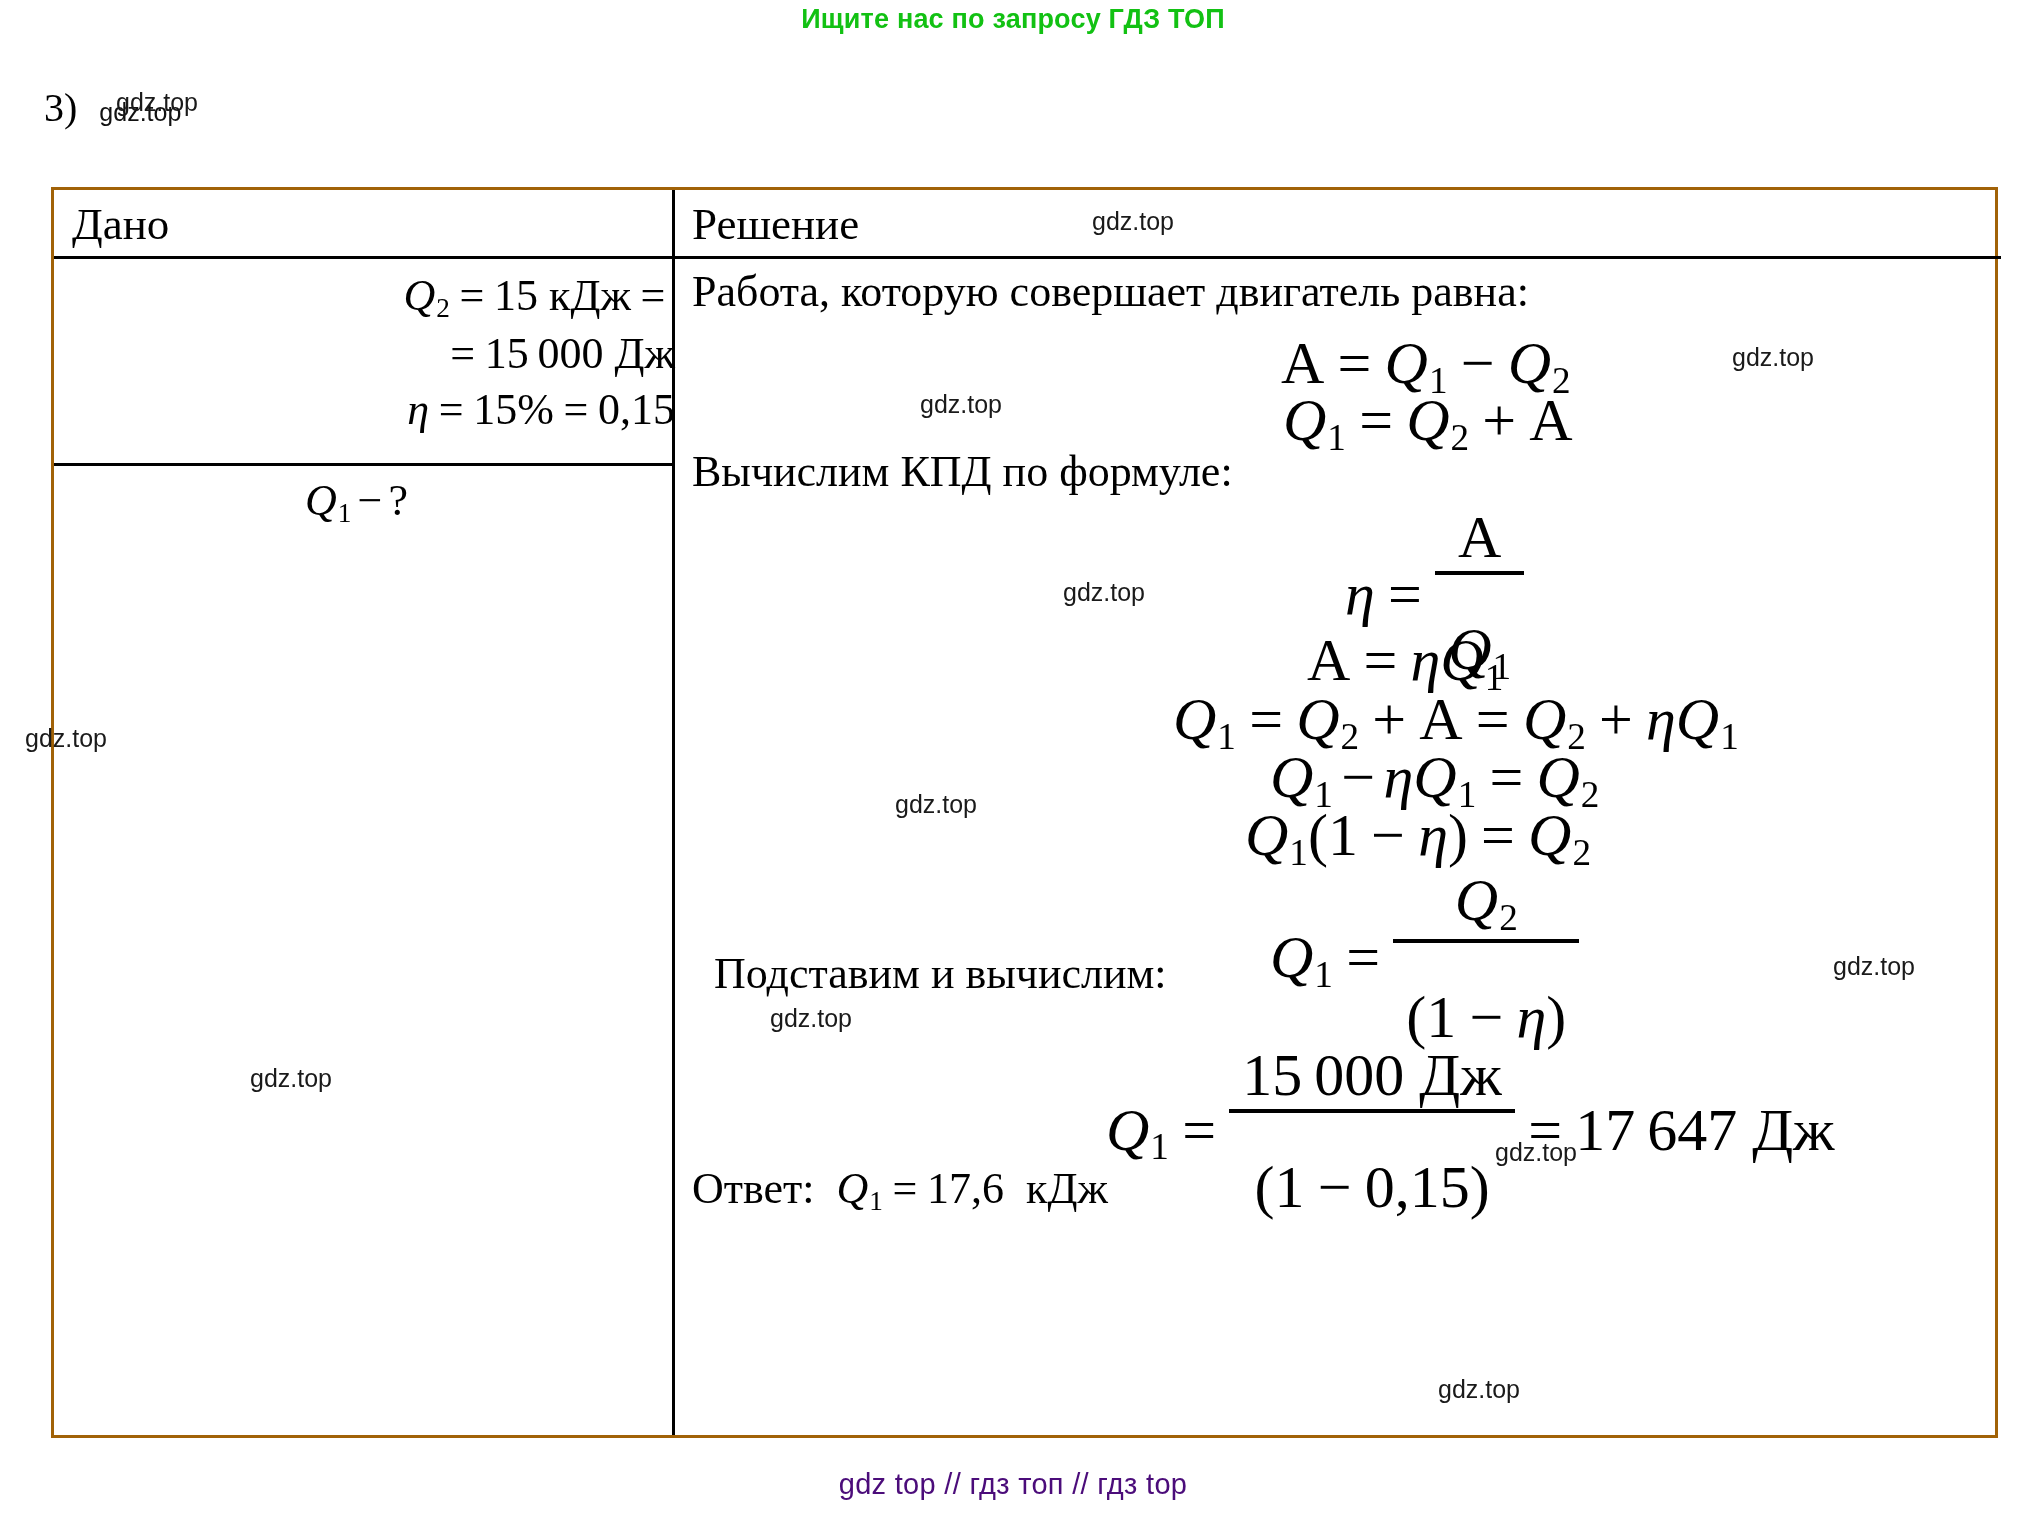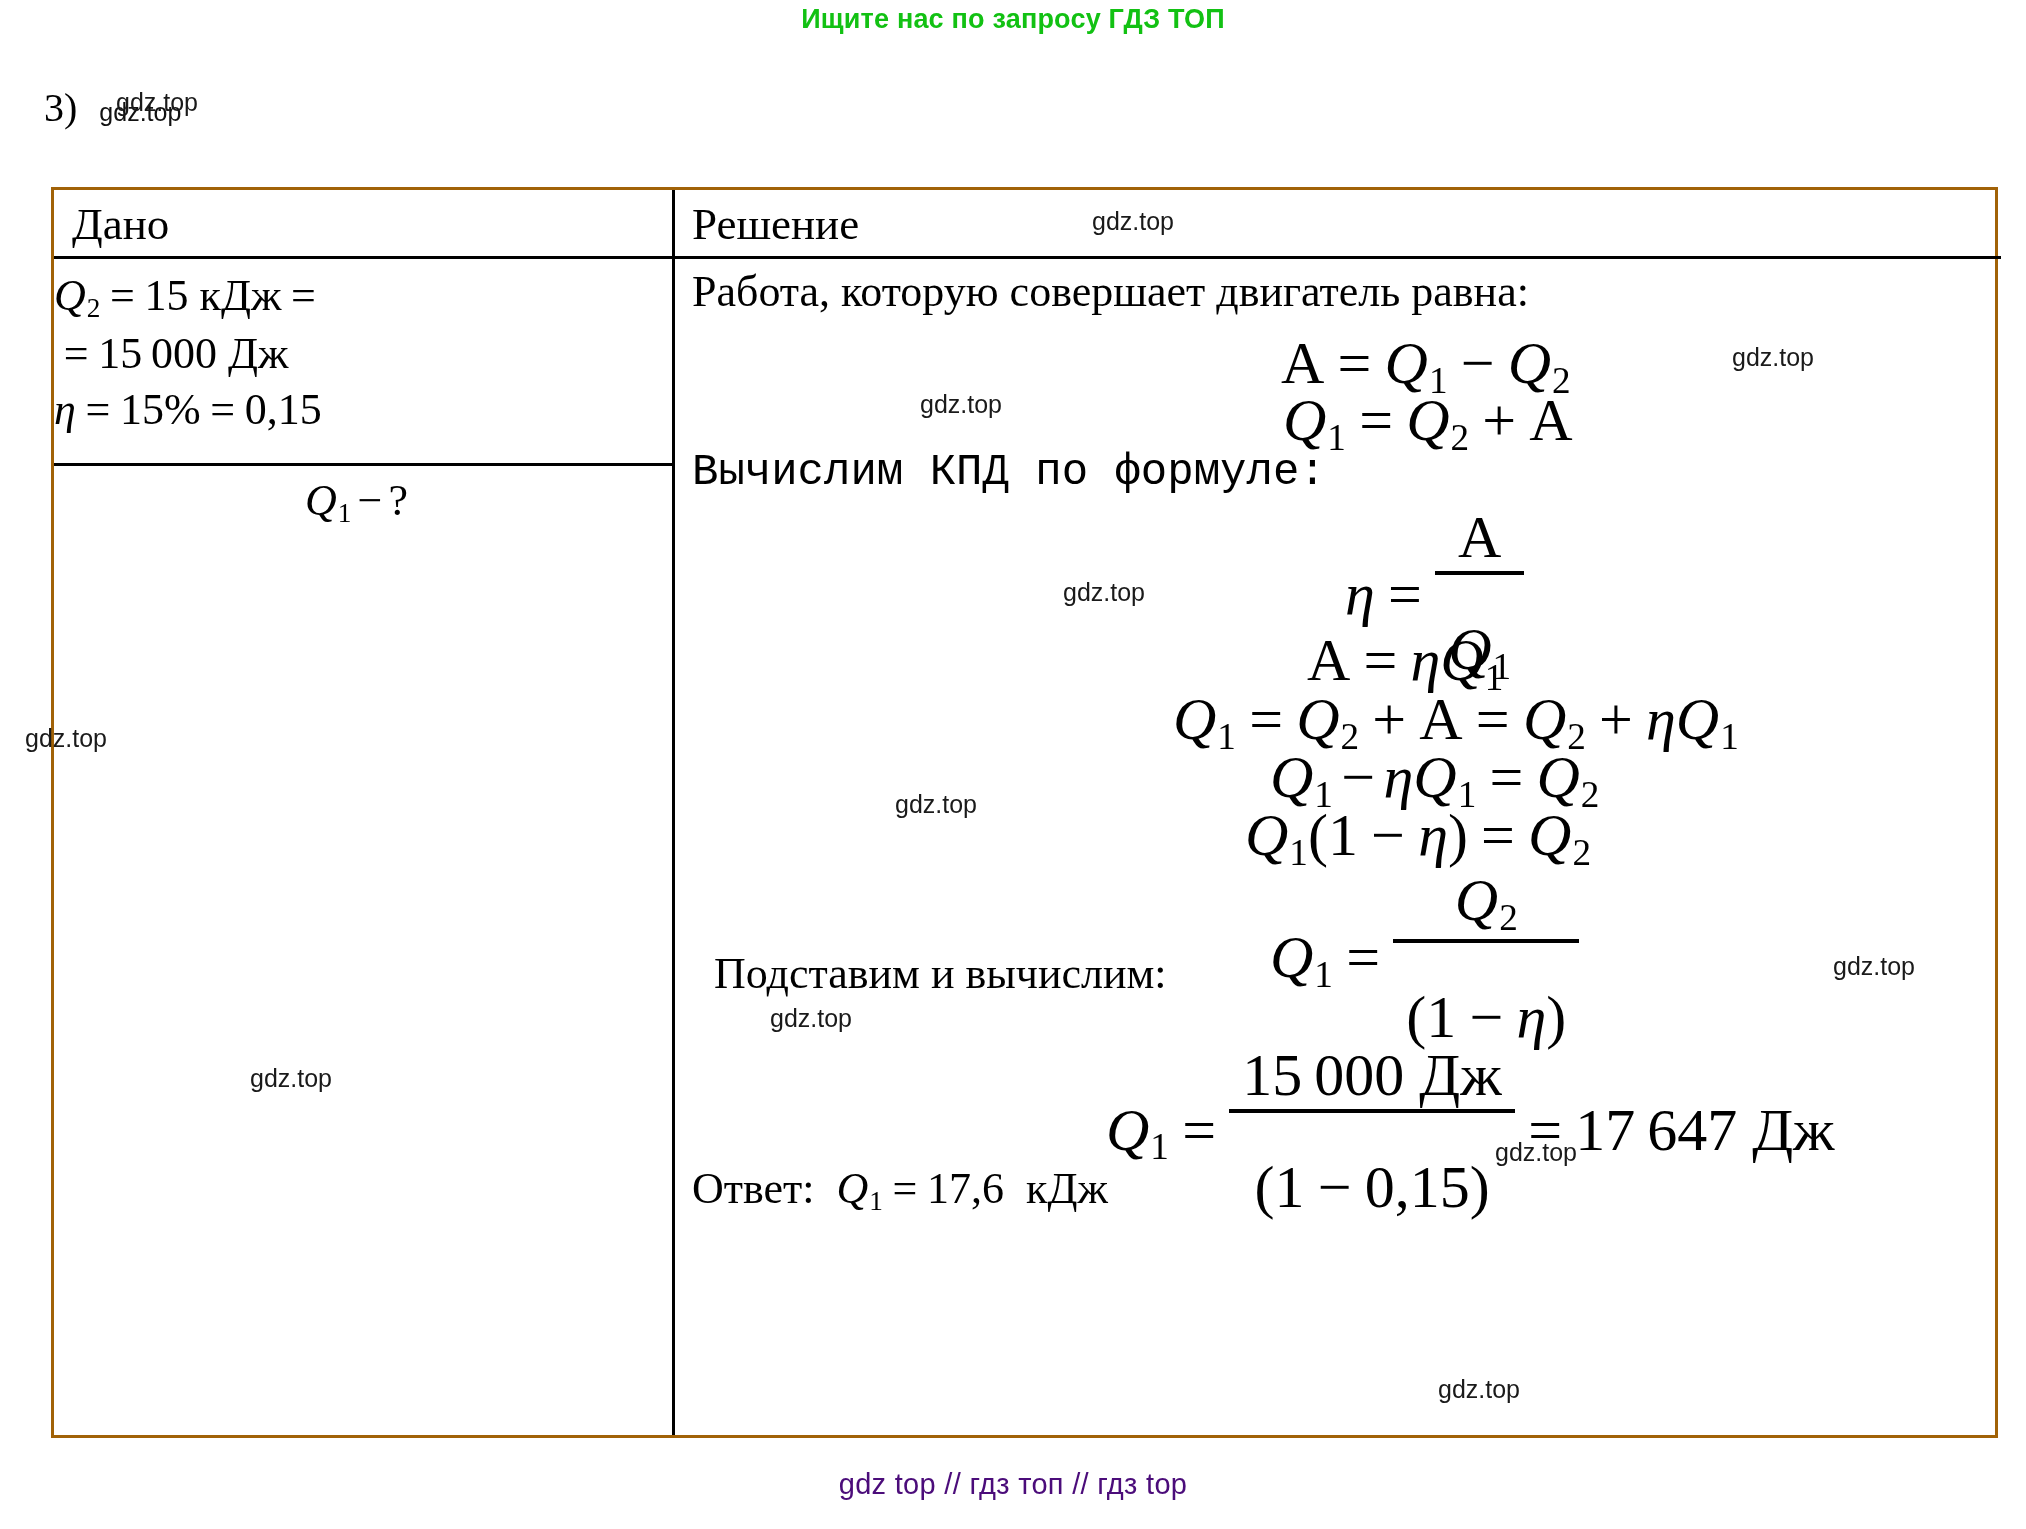--- a/index.html
+++ b/index.html
@@ -109,21 +109,21 @@
   }
   .hdr-given  { left: 18px;  top: 12px; }
   .hdr-solve  { left: 638px; top: 12px; }
 
   
   .given-block {
     position: absolute;
     left: 0;
     top: 78px;
     width: 621px;
-    text-align: left;
+    text-align: right;
   }
   .given-line {
     font-size: 44px;
     line-height: 1.28;
     white-space: nowrap;
   }
   .find-block {
     position: absolute;
     left: 0;
     top: 285px;
@@ -262,21 +262,21 @@
       <div class="solve-text" style="top:10px;">Работа, которую совершает двигатель равна:</div>
 
       <div class="eq" style="left:606px; top:73px;">
         <span class="mup">A</span><span class="op">=</span><span class="mi">Q</span><sub class="msub">1</sub><span class="op">−</span><span class="mi">Q</span><sub class="msub">2</sub>
       </div>
 
       <div class="eq" style="left:608px; top:130px;">
         <span class="mi">Q</span><sub class="msub">1</sub><span class="op">=</span><span class="mi">Q</span><sub class="msub">2</sub><span class="op">+</span><span class="mup">A</span>
       </div>
 
-      <div class="solve-text" style="top:190px;font-family:Liberation Mono, monospace;">Вычислим КПД по формуле:</div>
+      <div class="solve-text" style="top:190px;">Вычислим КПД по формуле:</div>
 
       <div class="eq" style="left:670px; top:252px;">
         <span class="mi">η</span><span class="op">=</span><span class="frac"><span class="num mup">A</span><span class="den"><span class="mi">Q</span><sub class="msub">1</sub></span></span>
       </div>
 
       <div class="eq" style="left:632px; top:370px;">
         <span class="mup">A</span><span class="op">=</span><span class="mi">η</span><span class="mi">Q</span><sub class="msub">1</sub>
       </div>
 
       <div class="eq" style="left:498px; top:429px;">

